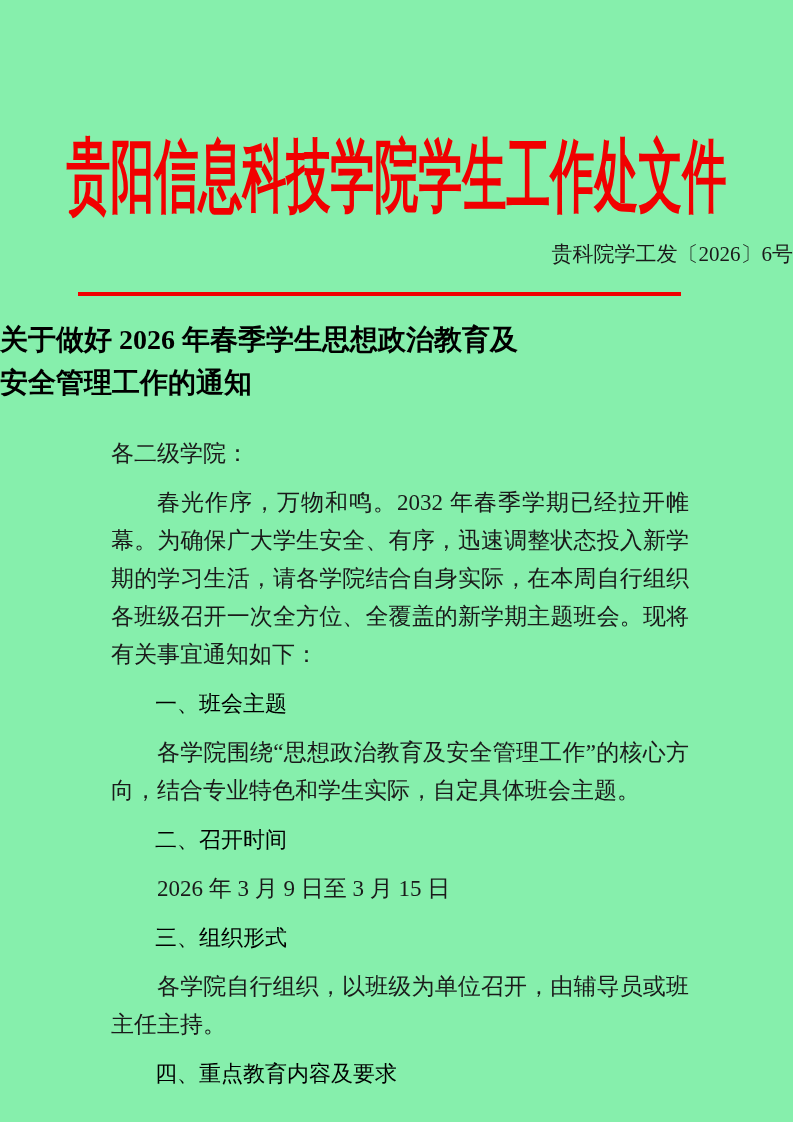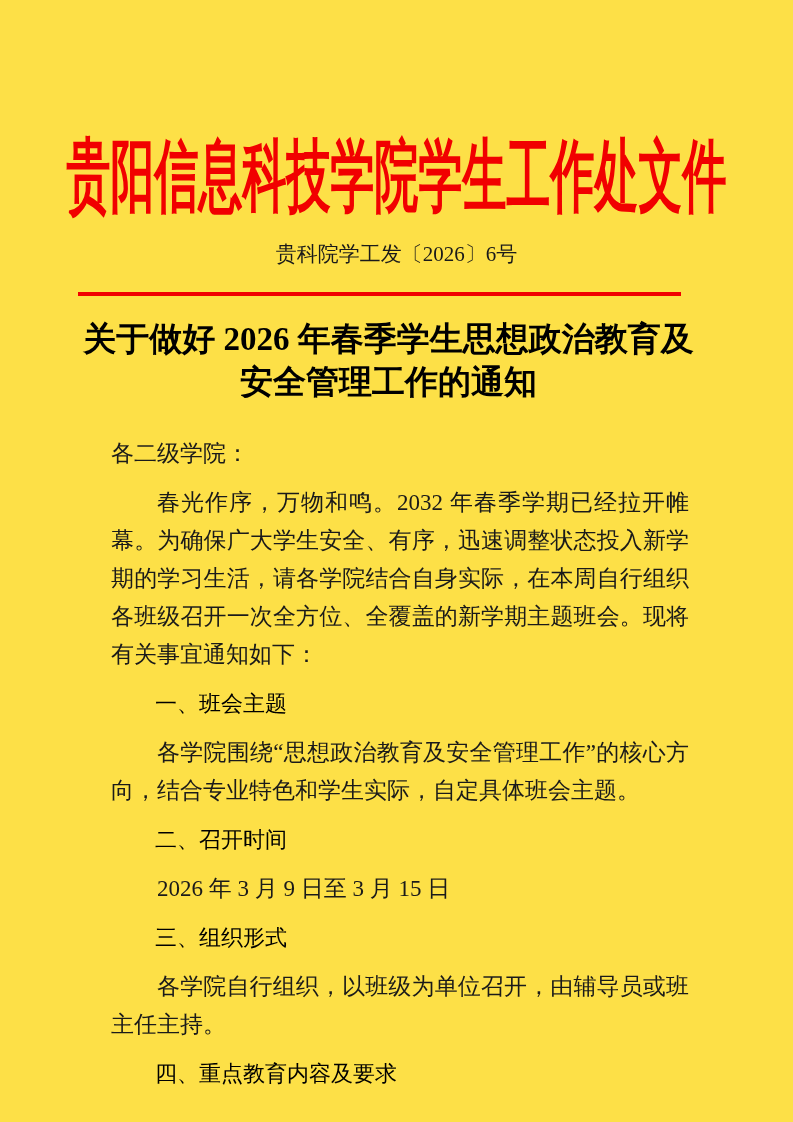--- a/index.html
+++ b/index.html
@@ -2,21 +2,21 @@
 <html><head>
 <meta charset="utf-8">
 <style>
   * { margin: 0; padding: 0; box-sizing: border-box; }
   html, body { background: #ffffff; }
   .page {
     position: relative;
     width: 793px;
     height: 1122px;
     margin: 0 auto;
-    background: #fde047;
+    background: #86efac;
     overflow: hidden;
     font-family: "Liberation Serif", serif;
     color: #1a1a1a;
   }
   .org-banner {
     position: absolute;
     top: 138px;
     left: 0;
     right: 0;
     text-align: center;
@@ -28,40 +28,39 @@
     color: #f10000;
     white-space: nowrap;
     transform: scaleY(1.8);
     transform-origin: top center;
   }
   .doc-number {
     position: absolute;
     top: 240px;
     left: 0;
     right: 0;
-    text-align: center;
+    text-align: right;
     font-size: 21px;
     line-height: 28px;
     color: #1a1a1a;
   }
   .red-rule {
     position: absolute;
     top: 292px;
     left: 78px;
     width: 603px;
     height: 4px;
     background: #f10000;
   }
   .notice-title {
     position: absolute;
     top: 318px;
     left: 0;
     right: 16px;
-    text-align: center;
-    font-size: 33px;
+    font-size: 28px;
     line-height: 43px;
     font-weight: 600;
     color: #000000;
   }
   .doc-body {
     position: absolute;
     top: 424px;
     left: 100px;
     width: 600px;
     font-size: 23px;

